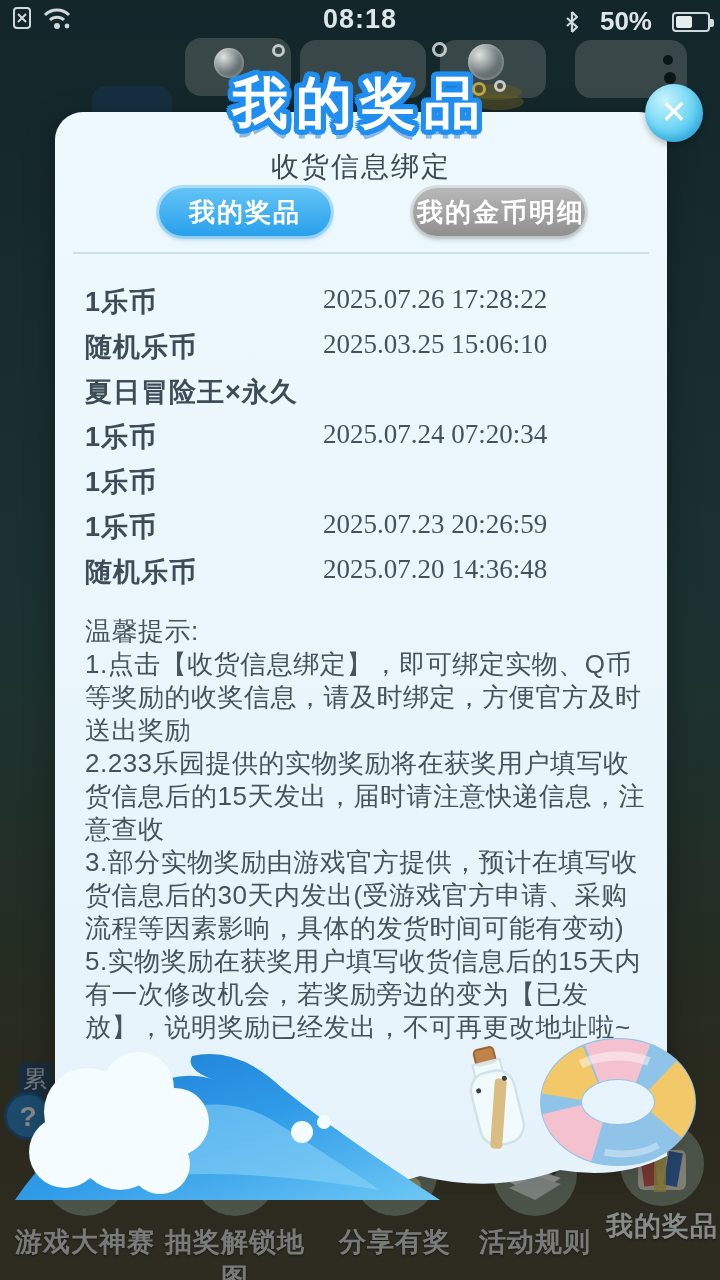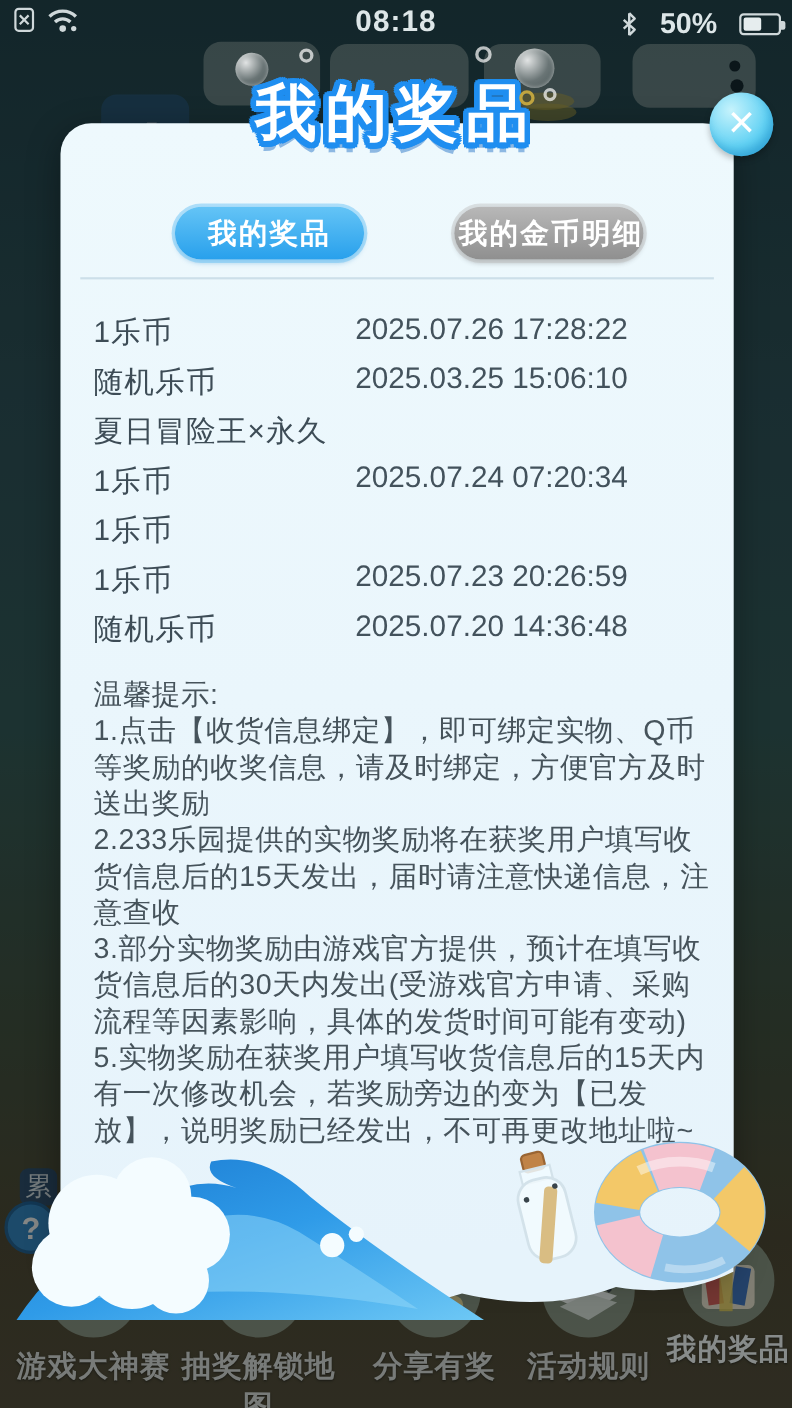--- a/index.html
+++ b/index.html
@@ -46,22 +46,22 @@
   .bubble{position:absolute;border-radius:50%;z-index:22;background:radial-gradient(circle at 32% 30%,rgba(255,255,255,.85),rgba(255,255,255,.25) 55%,rgba(255,255,255,.08));box-shadow:inset 0 0 4px rgba(255,255,255,.5);}
   .ring-bubble{position:absolute;border-radius:50%;z-index:22;border:3px solid rgba(255,255,255,.7);background:transparent;}
   .ring-gold{border-color:#c0a43f;}
   
   .bind-link{position:absolute;left:0;width:612px;top:36px;text-align:center;font-size:28px;color:#3c4a54;letter-spacing:2px;cursor:pointer;}
   .tab{position:absolute;top:76px;width:172px;height:48px;border-radius:26px;color:#fff;font-size:26px;font-weight:700;text-align:center;line-height:48px;letter-spacing:2px;cursor:pointer;}
   .tab.active{left:104px;background:linear-gradient(180deg,#64c4f6,#28a0ec);box-shadow:0 0 0 3px rgba(120,200,245,.55),0 3px 5px rgba(30,130,200,.35);}
   .tab.inactive{left:358px;background:linear-gradient(180deg,#b8b8b8,#8f8f8f);box-shadow:0 0 0 3px rgba(190,190,190,.45),0 3px 5px rgba(60,60,60,.3);text-align:right;}
   .divider{position:absolute;left:18px;right:18px;top:140px;height:2px;background:#ccdfe9;}
   .prize-row{position:absolute;left:0;width:612px;height:34px;}
-  .prize-name{position:absolute;left:30px;font-size:27px;font-weight:400;color:#3d4c56;letter-spacing:1px;}
-  .prize-date{position:absolute;left:268px;font-size:27px;color:#43525c;}
+  .prize-name{position:absolute;left:30px;font-size:27px;font-weight:700;color:#3d4c56;letter-spacing:1px;}
+  .prize-date{position:absolute;left:268px;font-size:27px;color:#43525c;font-family:Liberation Serif, serif;}
   .tips{position:absolute;left:30px;top:503px;width:560px;font-size:26px;line-height:33px;color:#46535b;letter-spacing:.5px;}
   .tips p{margin:0;}
   
   .deco{position:absolute;z-index:30;}
 </style>
 </head>
 <body>
 
 <div class="screen">
 
@@ -160,20 +160,21 @@
   <div class="ring-bubble" style="left:494px;top:80px;width:12px;height:12px;"></div>
   <div class="ring-bubble ring-gold" style="left:472px;top:82px;width:14px;height:14px;"></div>
   <div class="dot" style="left:663px;top:55px;width:10px;height:10px;"></div>
   <div class="dot" style="left:664px;top:72px;width:12px;height:12px;"></div>
   <div class="dot" style="left:666px;top:90px;width:13px;height:13px;"></div>
 
   <div class="modal-title">我的奖品</div>
   <div class="close-btn"><span>✕</span></div>
 
   <div class="panel">
+    <div class="bind-link">收货信息绑定</div>
     <div class="tab active">我的奖品</div>
     <div class="tab inactive">我的金币明细</div>
     <div class="divider"></div>
 
     <div class="prize-row" style="top:172px;">
       <span class="prize-name">1乐币</span>
       <span class="prize-date">2025.07.26 17:28:22</span>
     </div>
     <div class="prize-row" style="top:217px;">
       <span class="prize-name">随机乐币</span>

